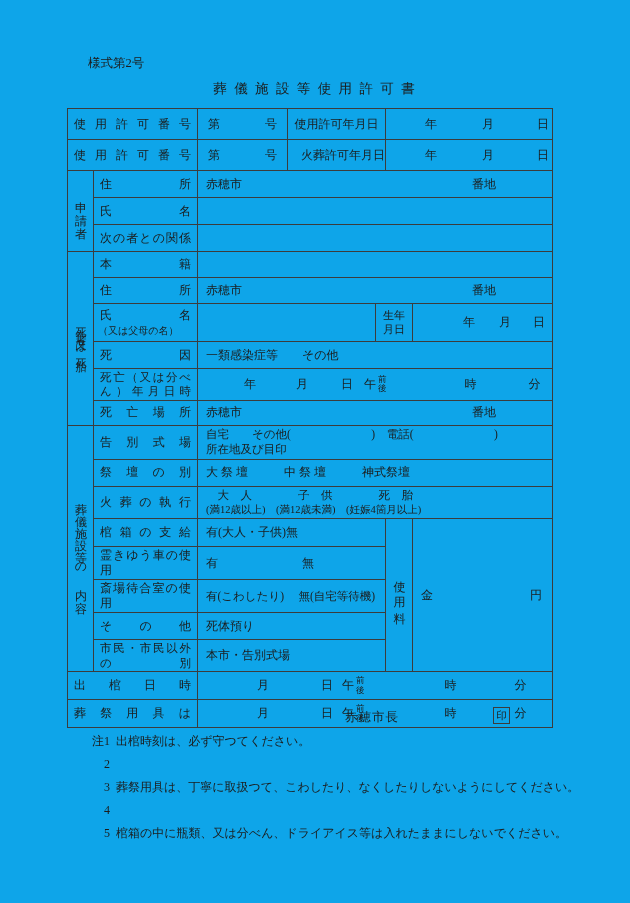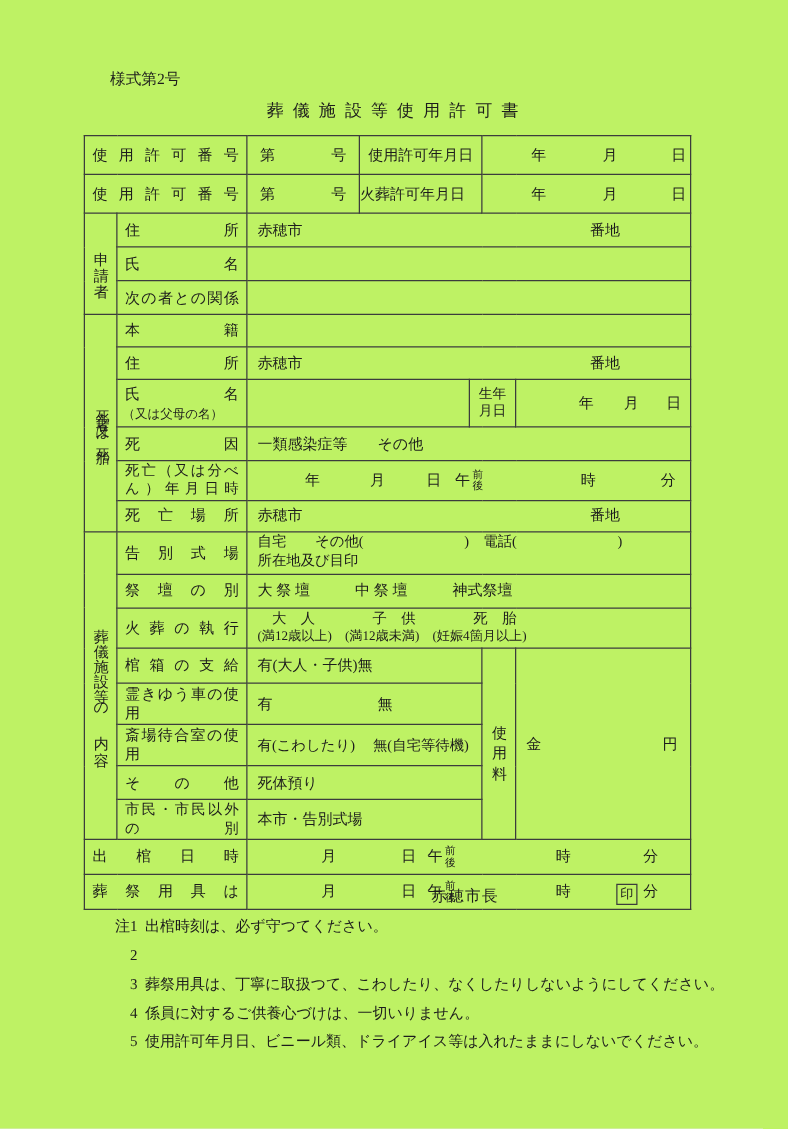--- a/index.html
+++ b/index.html
@@ -1,21 +1,21 @@
 <!DOCTYPE html>
 <html><head>
 <meta charset="utf-8">
 <style>
   * { box-sizing: border-box; margin: 0; padding: 0; }
   html,body { background:#e8e8e8; }
   .page {
     position: relative;
     width: 630px; height: 903px;
     margin: 0 auto;
-    background: #bef264;
+    background: #0ea5e9;
     font-family: "Liberation Serif", "DejaVu Serif", serif;
     color: #1c1c1c;
     overflow: hidden;
   }
   .form-no { position:absolute; left:88px; top:55px; font-size:12.5px; }
   .doc-title { position:absolute; left:0; right:0; top:80px; text-align:center; font-size:13.5px; letter-spacing:2px; }
 
   table.form {
     position:absolute; left:67px; top:108px;
     width:485px; border-collapse:collapse; table-layout:fixed;
@@ -99,21 +99,21 @@
       <td colspan="2">
             <div class="lbl">使用許可番号</div>
           </td>
       <td>
             <div class="spread">
               <span>第</span>
               <span>号</span>
             </div>
           </td>
       <td colspan="2">
-            <div class="val" style="text-align:left;padding:0">火葬許可年月日</div>
+            <div class="val" style="text-align:right;padding:0">火葬許可年月日</div>
           </td>
       <td colspan="2">
         <div class="drow">
               <span class="u" style="margin-left:39px">年</span>
               <span class="u" style="margin-left:45px">月</span>
               <span class="u" style="margin-left:43px">日</span>
             </div>
       </td>
     </tr>
 
@@ -368,21 +368,20 @@
       </div>
     <div class="note-line">
         <span class="note-no">2</span>
       </div>
     <div class="note-line">
         <span class="note-no">3</span>
         <span class="note-text">葬祭用具は、丁寧に取扱つて、こわしたり、なくしたりしないようにしてください。</span>
       </div>
     <div class="note-line">
         <span class="note-no">4</span>
-        <span class="note-text">係員に対するご供養心づけは、一切いりません。</span>
       </div>
     <div class="note-line">
         <span class="note-no">5</span>
-        <span class="note-text">使用許可年月日、ビニール類、ドライアイス等は入れたままにしないでください。</span>
+        <span class="note-text">棺箱の中に瓶類、又は分べん、ドライアイス等は入れたままにしないでください。</span>
       </div>
   </div>
 
 </div>
 
 </body></html>

